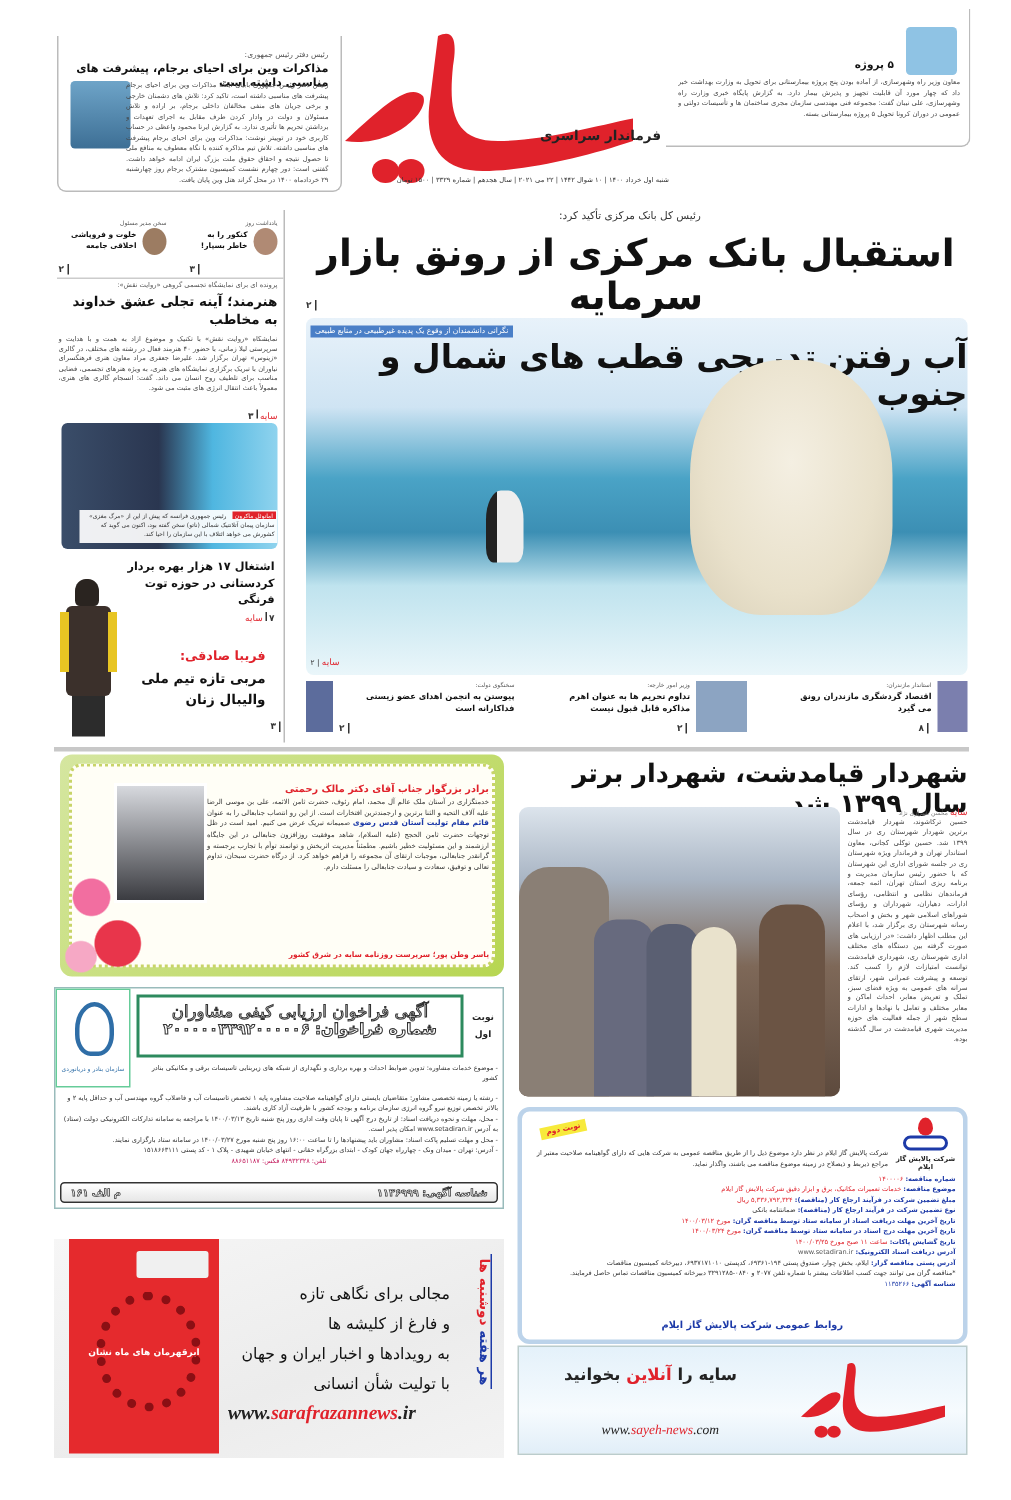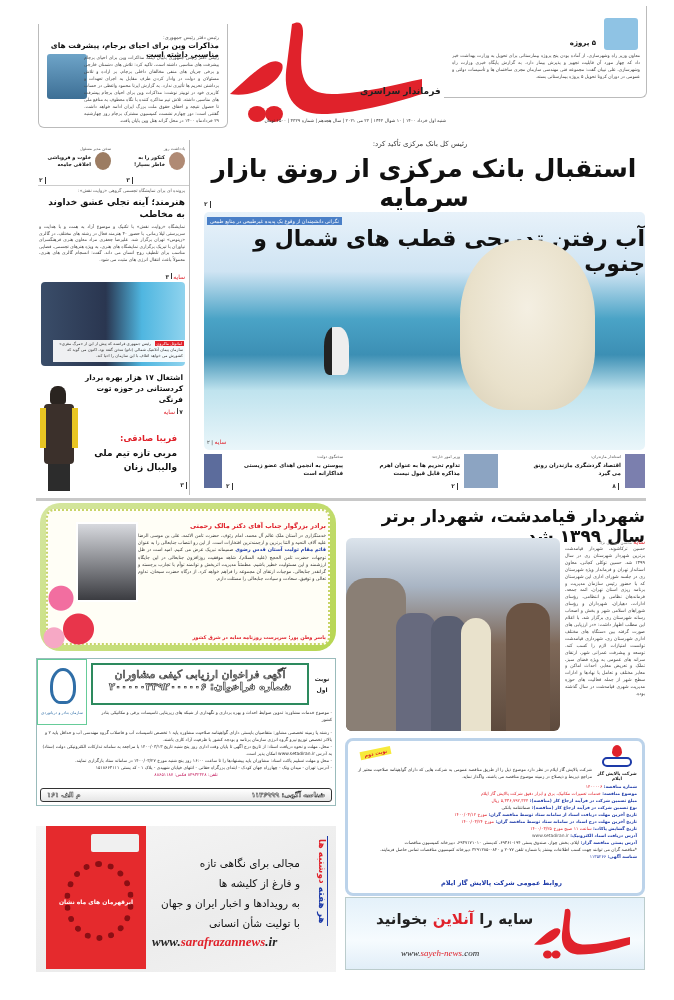--- a/index.html
+++ b/index.html
@@ -117,21 +117,21 @@
     <div style="position:absolute;left:4px;top:18px;width:30px;height:60px;background:#3b302b;border-radius:4px"></div>
     <div style="position:absolute;left:0;top:22px;width:6px;height:40px;background:#e8c523"></div>
     <div style="position:absolute;left:32px;top:22px;width:6px;height:40px;background:#e8c523"></div>
     <div style="position:absolute;left:8px;top:78px;width:22px;height:27px;background:#2c2c2c"></div>
   </div>
   <div style="position:absolute;right:12px;top:293px;font-size:8.5px;font-weight:bold;color:#e0222b">فریبا صادقی:</div>
   <div class="hl" style="position:absolute;right:12px;top:306px;width:105px;font-size:9px;line-height:14px">مربی تازه تیم ملی والیبال زنان</div>
   <div class="pnum" style="position:absolute;right:0;top:341px"><span class="bar"></span><span>۳</span></div>
 </div>
 
-<div class="abs" style="left:40px;top:503px;width:296px;height:148px;border-radius:20px;background:linear-gradient(135deg,#d5e6a0,#b7d652);padding:4px">
+<div class="abs" style="left:40px;top:503px;width:296px;height:148px;border-radius:8px;background:linear-gradient(135deg,#d5e6a0,#b7d652);padding:4px">
   <div style="position:absolute;left:6px;top:6px;right:6px;bottom:6px;background:#fffef6;border:2px dotted #c8d468;border-radius:8px"></div>
   <div style="position:absolute;left:36px;top:19px;width:62px;height:80px;background:linear-gradient(180deg,#d7d9de,#3b3c41);border:2px solid #fff"></div>
   <div style="position:absolute;left:0;top:60px;width:70px;height:88px;background:radial-gradient(circle at 30% 40%,#f26ea0 0 12px,transparent 13px),radial-gradient(circle at 55% 75%,#e8354b 0 15px,transparent 16px),radial-gradient(circle at 20% 85%,#f6a8c5 0 10px,transparent 11px)"></div>
   <div style="position:absolute;right:10px;top:19px;font-size:6.5px;font-weight:bold;color:#e0222b">برادر بزرگوار جناب آقای دکتر مالک رحمتی</div>
   <div style="position:absolute;right:10px;top:29px;width:188px;font-size:4.6px;line-height:7.2px;color:#333;text-align:justify">
     <span>خدمتگزاری در آستان ملک عالم آل محمد، امام رئوف، حضرت ثامن الائمه، علی بن موسی الرضا علیه آلاف التحیه و الثنا برترین و ارجمندترین افتخارات است. از این رو انتصاب جنابعالی را به عنوان</span> <span class="blue" style="font-weight:bold;font-size:5px">قائم مقام تولیت آستان قدس رضوی</span> <span>صمیمانه تبریک عرض می کنیم. امید است در ظل توجهات حضرت ثامن الحجج (علیه السلام)، شاهد موفقیت روزافزون جنابعالی در این جایگاه ارزشمند و این مسئولیت خطیر باشیم. مطمئناً مدیریت اثربخش و توانمند توأم با تجارب برجسته و گرانقدر جنابعالی، موجبات ارتقای آن مجموعه را فراهم خواهد کرد. از درگاه حضرت سبحان، تداوم تعالی و توفیق، سعادت و سیادت جنابعالی را مسئلت دارم.</span>
   </div>
   <div style="position:absolute;right:10px;top:131px;font-size:5px;font-weight:bold;color:#e0222b">یاسر وطن پور؛ سرپرست روزنامه سایه در شرق کشور</div>
 </div>
 
@@ -206,21 +206,21 @@
     <div>مجالی برای نگاهی تازه</div>
     <div>و فارغ از کلیشه ها</div>
     <div>به رویدادها و اخبار ایران و جهان</div>
     <div>با تولیت شأن انسانی</div>
   </div>
   <div style="position:absolute;left:116px;top:108px;direction:ltr;font-family:'Liberation Serif',serif;font-style:italic;font-size:13px;font-weight:bold;color:#222"><span>www.</span><span style="color:#e0222b">sarafrazannews</span><span>.ir</span></div>
   <div style="position:absolute;right:8px;top:10px;width:18px;height:90px;writing-mode:vertical-rl;font-size:9px;font-weight:bold;text-align:center;border-right:1px solid #1d3aa8"><span class="blue">هر هفته</span> <span class="red">دوشنبه ها</span></div>
 </div>
 
 <div class="abs" style="left:345px;top:897px;width:300px;height:73px;border:1px solid #bcc;background:linear-gradient(180deg,#e4f1fa 0%,#f6fbfe 60%,#e1eef8 100%)">
-  <div style="position:absolute;left:30px;top:12px;font-size:15px;font-weight:bold;color:#222"><span>سایه را </span><span class="red">آنلاین</span><span> بخوانید</span></div>
+  <div style="position:absolute;left:30px;top:12px;font-size:11px;font-weight:bold;color:#222"><span>سایه را </span><span class="red">آنلاین</span><span> بخوانید</span></div>
   <div style="position:absolute;left:55px;top:50px;direction:ltr;font-family:'Liberation Serif',serif;font-style:italic;font-size:9px;color:#222"><span>www.</span><span class="red">sayeh-news</span><span>.com</span></div>
   <svg style="position:absolute;right:14px;top:6px" width="100" height="60" viewBox="0 0 200 118">
     <path d="M8 80 C30 60 50 40 60 50 C65 60 40 85 8 80 Z" fill="#e0222b"></path>
     <path d="M70 10 C80 5 83 12 80 30 C77 60 80 80 110 80 C140 80 175 70 200 65 L200 80 C170 90 130 100 100 100 C70 100 60 80 65 50 Z" fill="#e0222b"></path>
     <ellipse cx="35" cy="100" rx="9" ry="8" fill="#e0222b"></ellipse>
     <ellipse cx="52" cy="100" rx="9" ry="8" fill="#e0222b"></ellipse>
   </svg>
 </div>
 
 </body></html>

